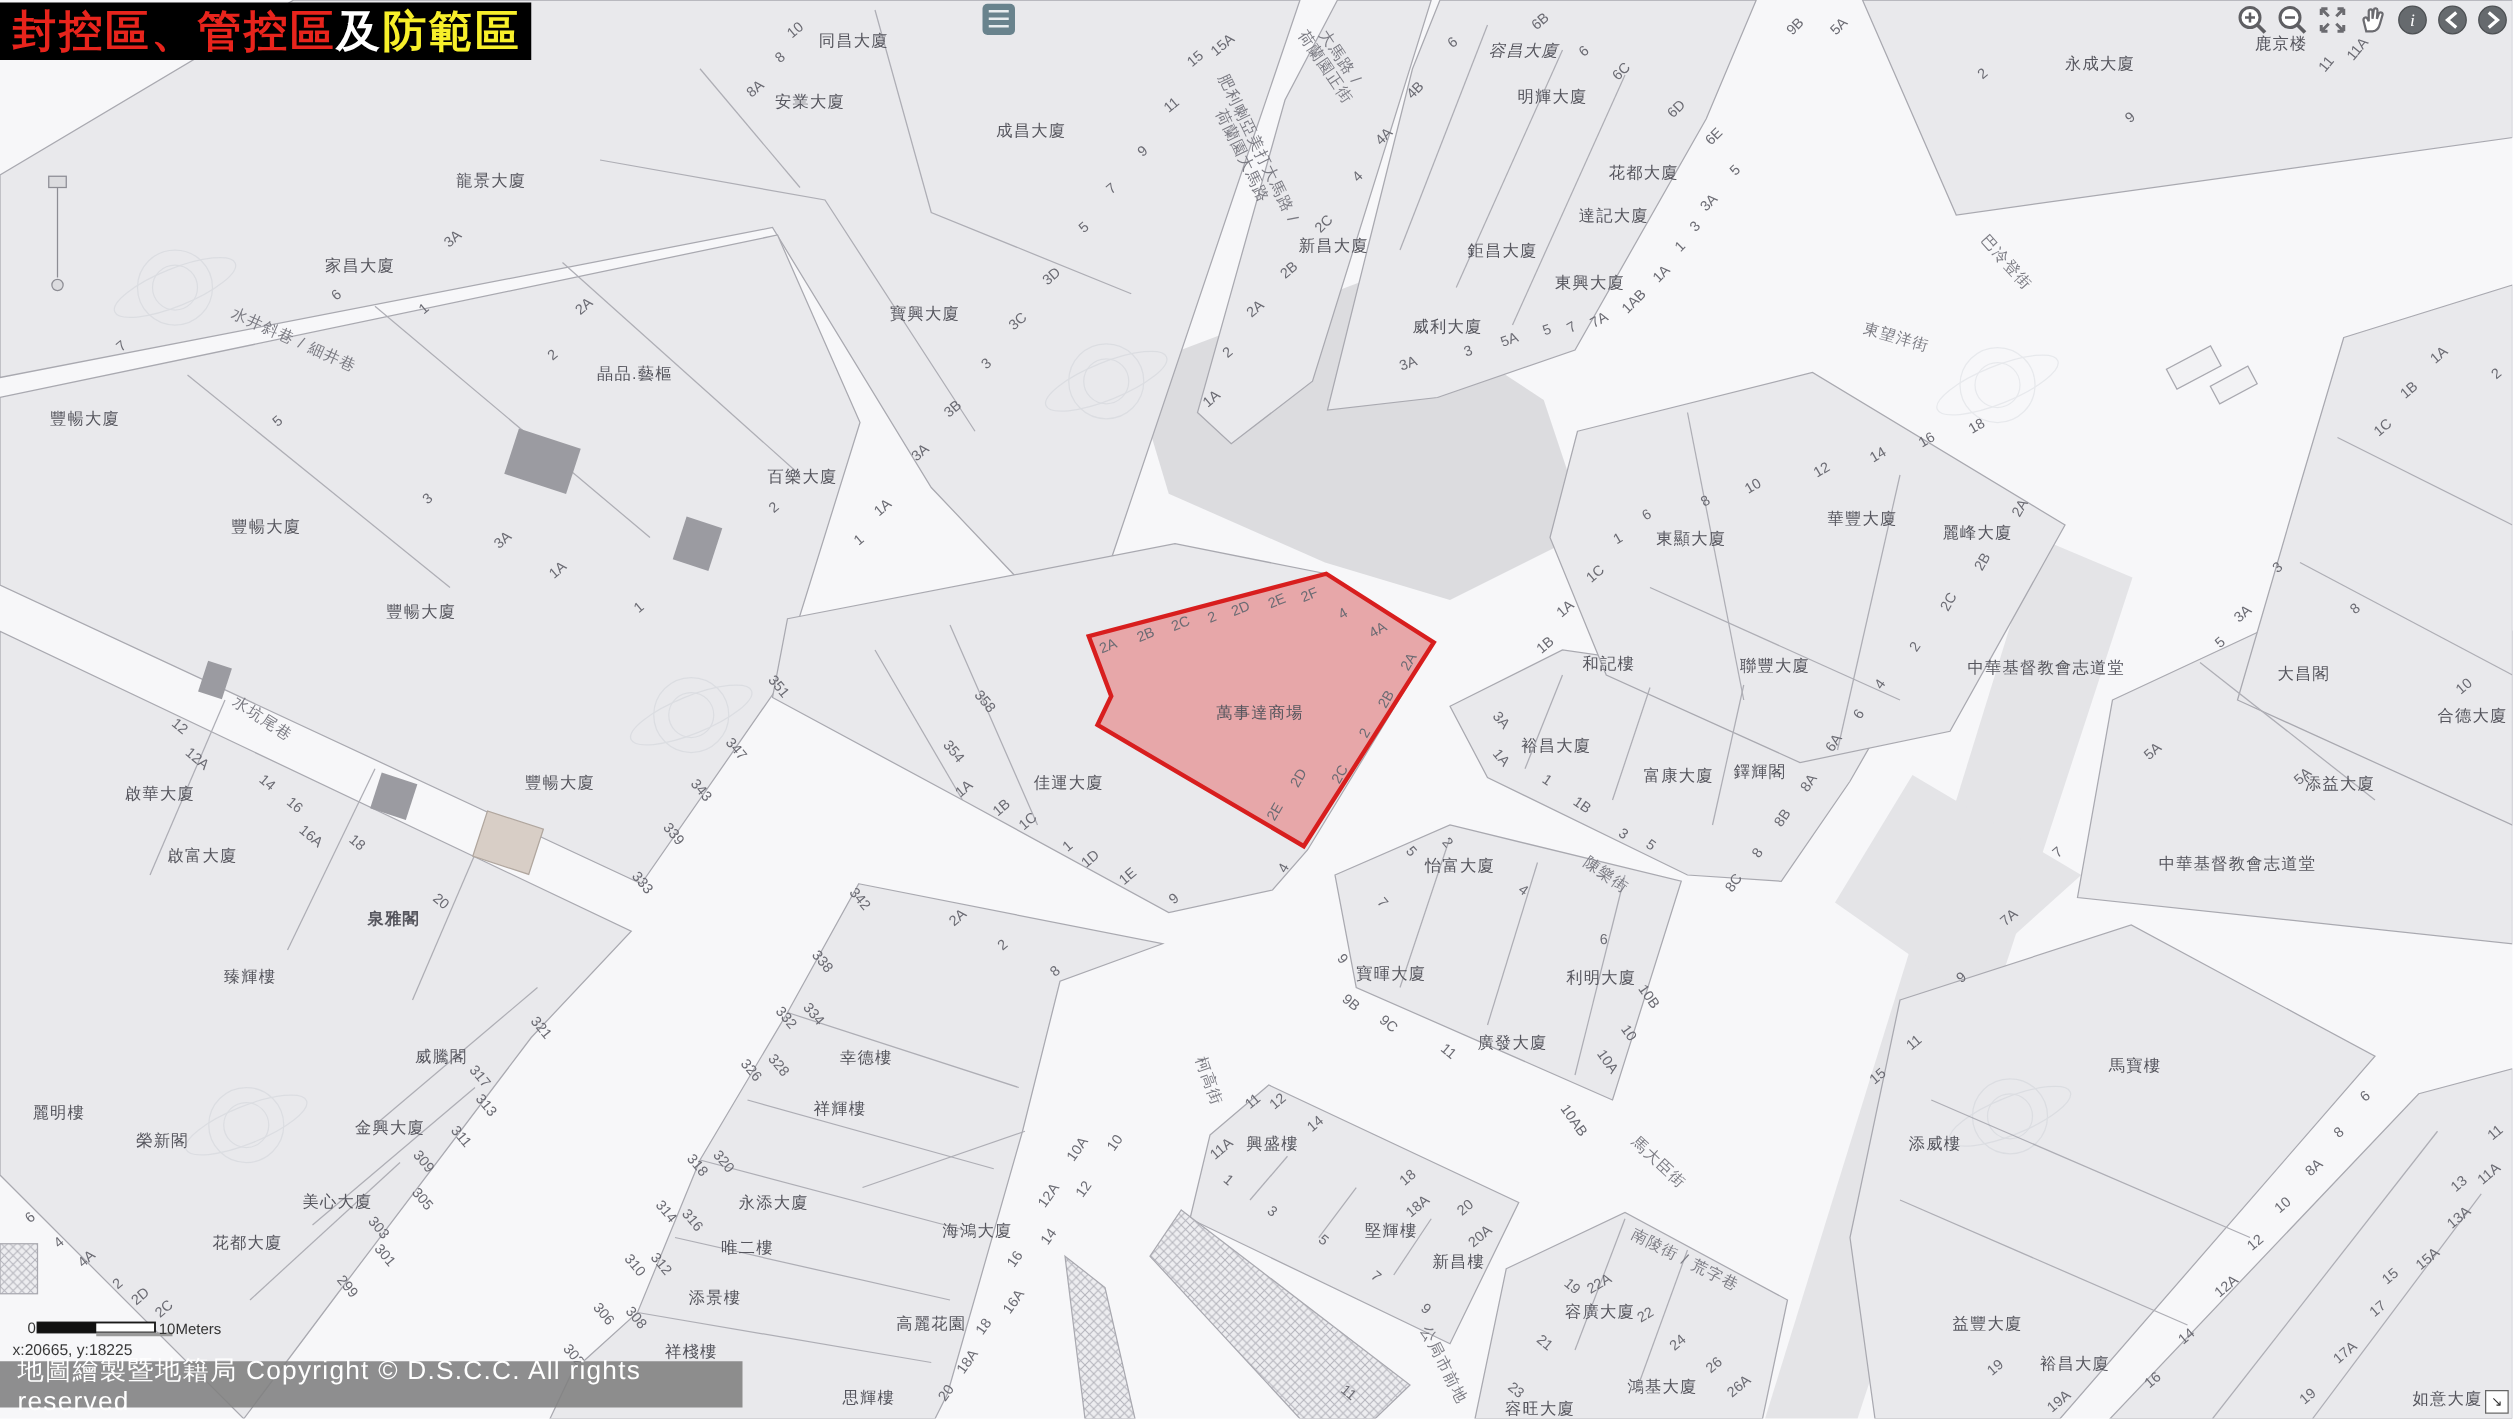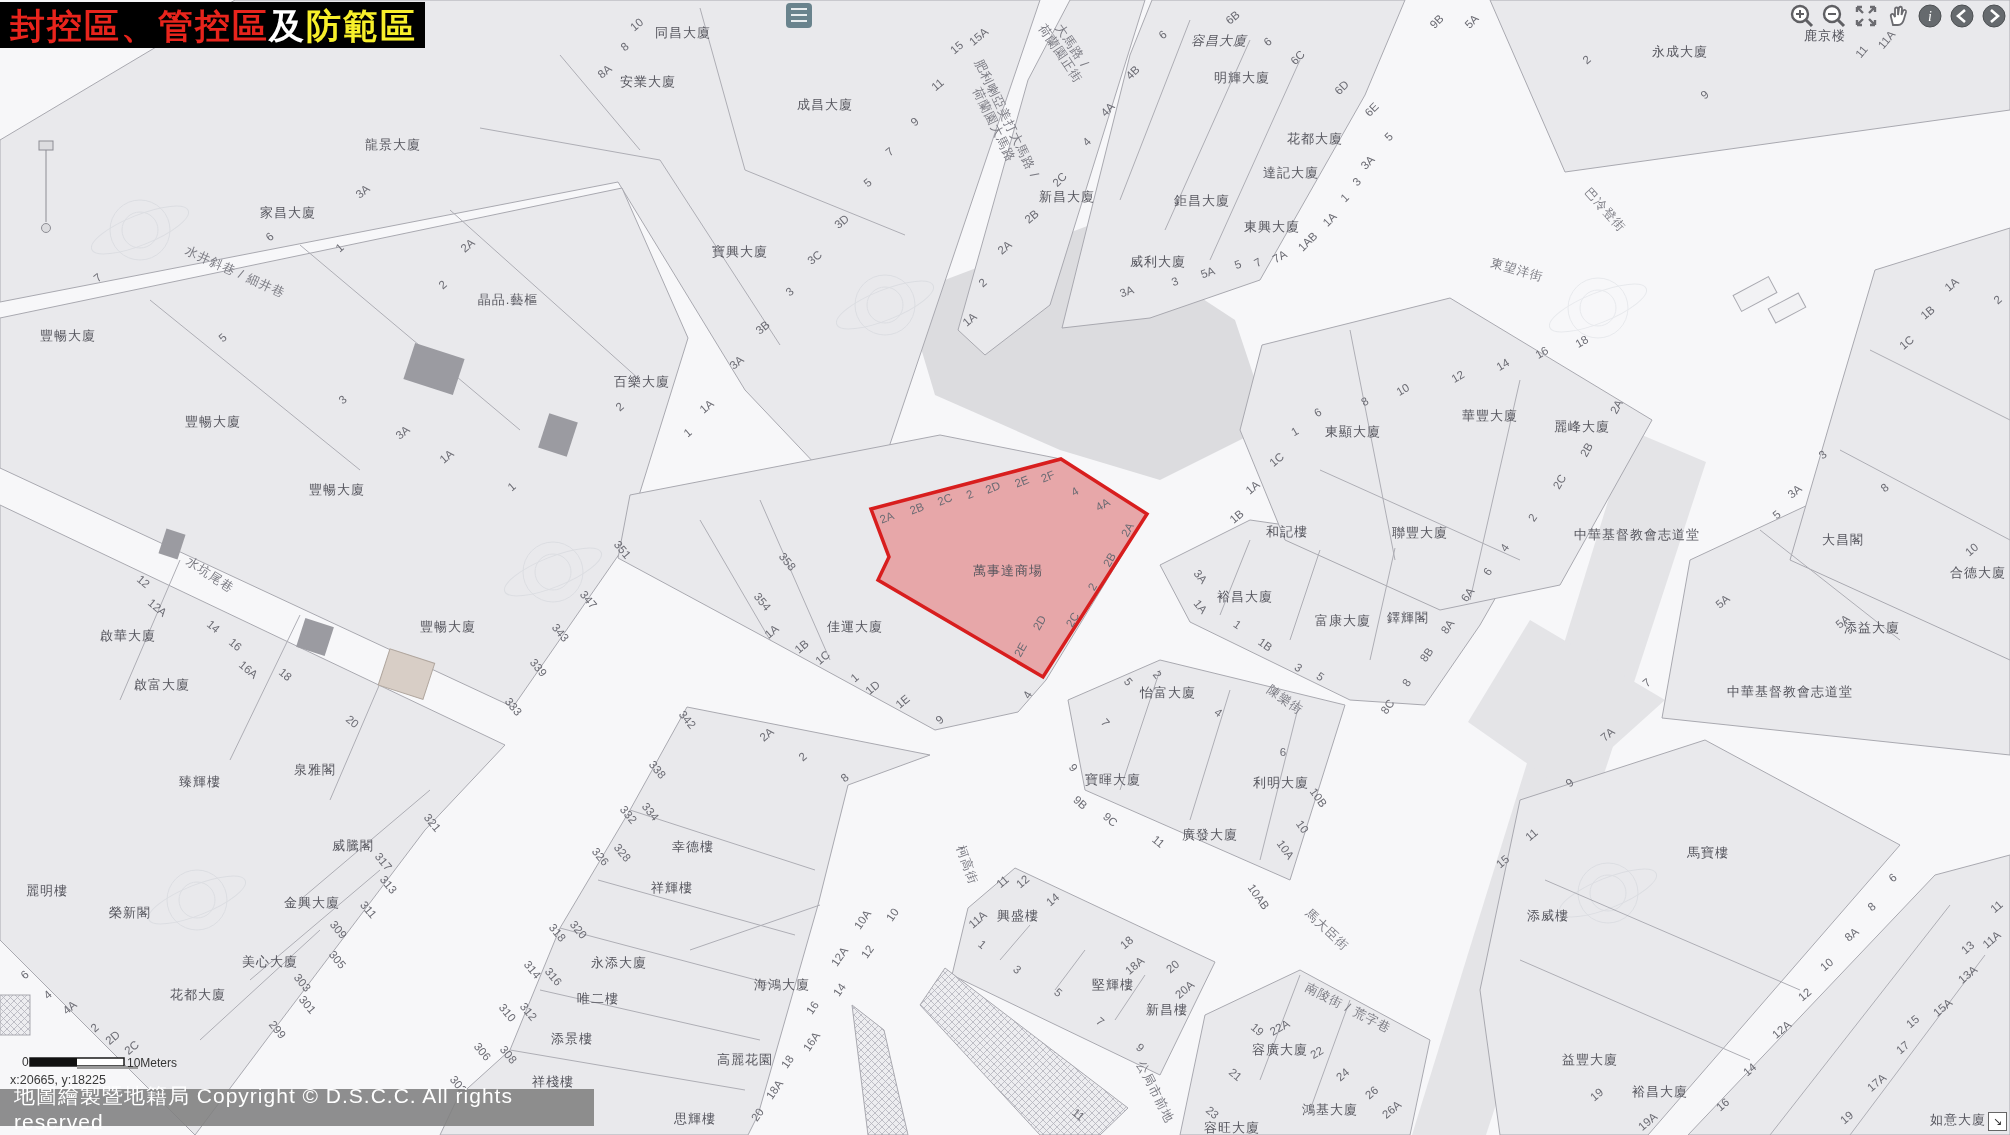--- a/index.html
+++ b/index.html
@@ -178,21 +178,21 @@
       <span class="ml bname" style="left: 288px; top: 213px; transform: translate(-50%, -50%) rotate(0deg);">家昌大廈</span>
       <span class="ml bname" style="left: 508px; top: 300px; transform: translate(-50%, -50%) rotate(0deg);">晶品.藝樞</span>
       <span class="ml bname" style="left: 642px; top: 382px; transform: translate(-50%, -50%) rotate(0deg);">百樂大廈</span>
       <span class="ml bname" style="left: 68px; top: 336px; transform: translate(-50%, -50%) rotate(0deg);">豐暢大廈</span>
       <span class="ml bname" style="left: 213px; top: 422px; transform: translate(-50%, -50%) rotate(0deg);">豐暢大廈</span>
       <span class="ml bname" style="left: 337px; top: 490px; transform: translate(-50%, -50%) rotate(0deg);">豐暢大廈</span>
       <span class="ml bname" style="left: 448px; top: 627px; transform: translate(-50%, -50%) rotate(0deg);">豐暢大廈</span>
       <span class="ml bname" style="left: 128px; top: 636px; transform: translate(-50%, -50%) rotate(0deg);">啟華大廈</span>
       <span class="ml bname" style="left: 162px; top: 685px; transform: translate(-50%, -50%) rotate(0deg);">啟富大廈</span>
       <span class="ml bname" style="left: 200px; top: 762px; transform: translate(-50%, -50%) rotate(0deg); margin-top: 20px;">臻輝樓</span>
-      <span class="ml bname" style="left: 315px; top: 770px; transform: translate(-50%, -50%) rotate(0deg);">泉雅閣</span>
+      <span class="ml bname" style="left: 315px; top: 736px; transform: translate(-50%, -50%) rotate(0deg); font-weight: bold;">泉雅閣</span>
       <span class="ml bname" style="left: 353px; top: 846px; transform: translate(-50%, -50%) rotate(0deg);">威騰閣</span>
       <span class="ml bname" style="left: 312px; top: 903px; transform: translate(-50%, -50%) rotate(0deg);">金興大廈</span>
       <span class="ml bname" style="left: 47px; top: 891px; transform: translate(-50%, -50%) rotate(0deg);">麗明樓</span>
       <span class="ml bname" style="left: 130px; top: 913px; transform: translate(-50%, -50%) rotate(0deg);">榮新閣</span>
       <span class="ml bname" style="left: 270px; top: 962px; transform: translate(-50%, -50%) rotate(0deg);">美心大廈</span>
       <span class="ml bname" style="left: 198px; top: 995px; transform: translate(-50%, -50%) rotate(0deg);">花都大廈</span>
       <span class="ml bname" style="left: 855px; top: 627px; transform: translate(-50%, -50%) rotate(0deg);">佳運大廈</span>
       <span class="ml bname" style="left: 1008px; top: 553px; transform: translate(-50%, -50%) rotate(0deg); margin-top: 18px;">萬事達商場</span>
       <span class="ml bname" style="left: 693px; top: 847px; transform: translate(-50%, -50%) rotate(0deg);">幸德樓</span>
       <span class="ml bname" style="left: 672px; top: 888px; transform: translate(-50%, -50%) rotate(0deg);">祥輝樓</span>

